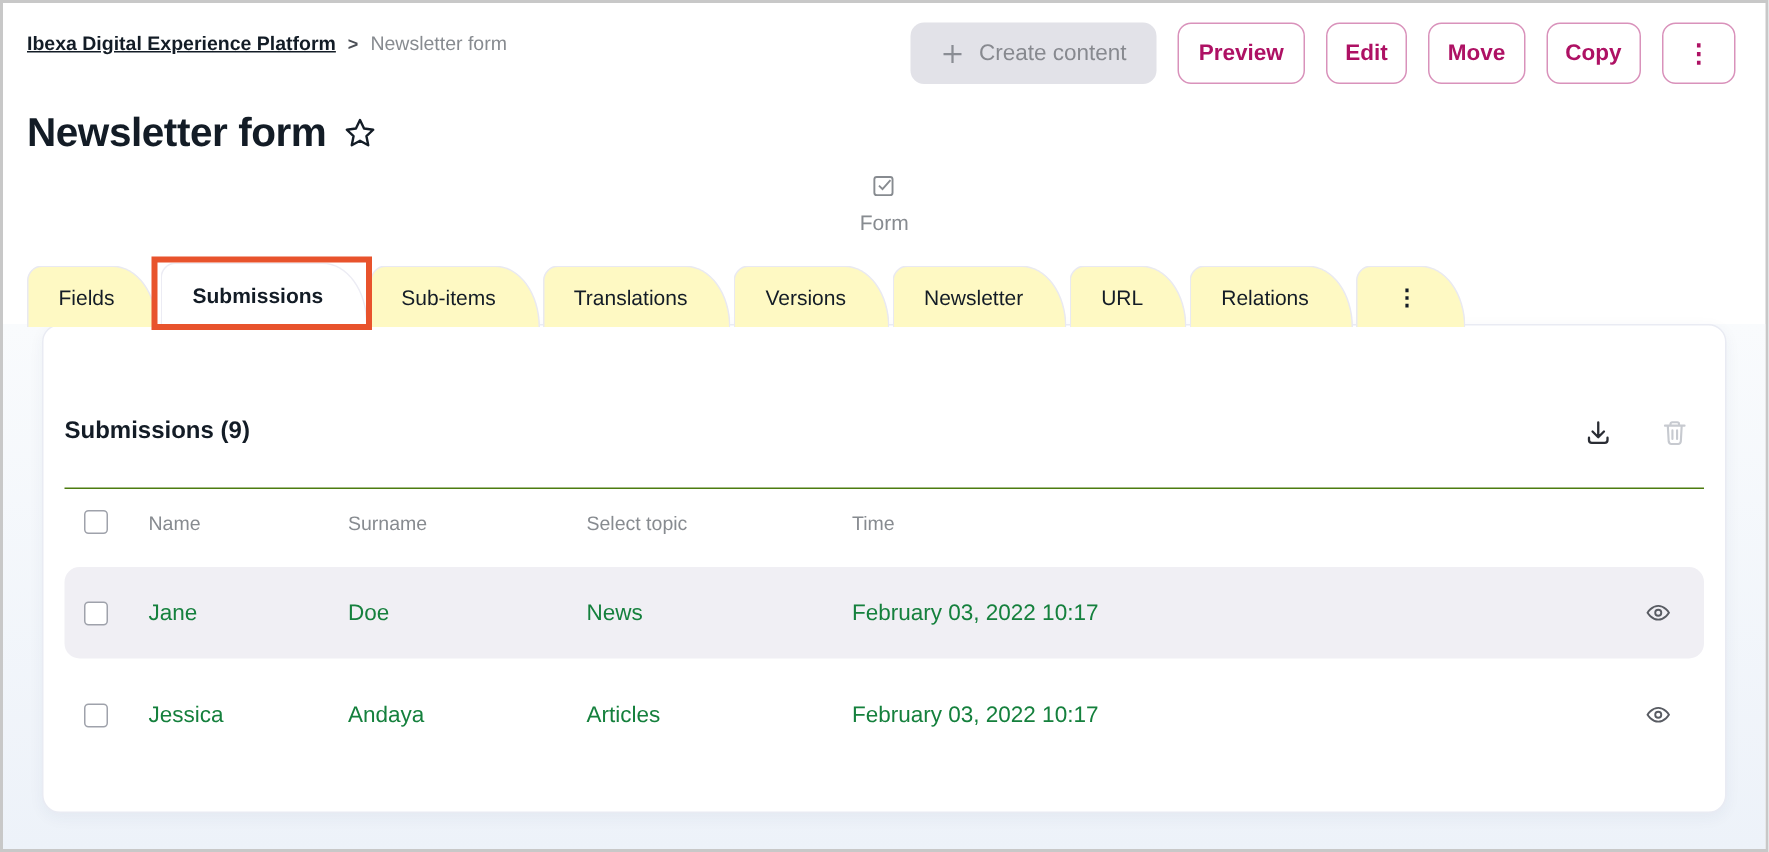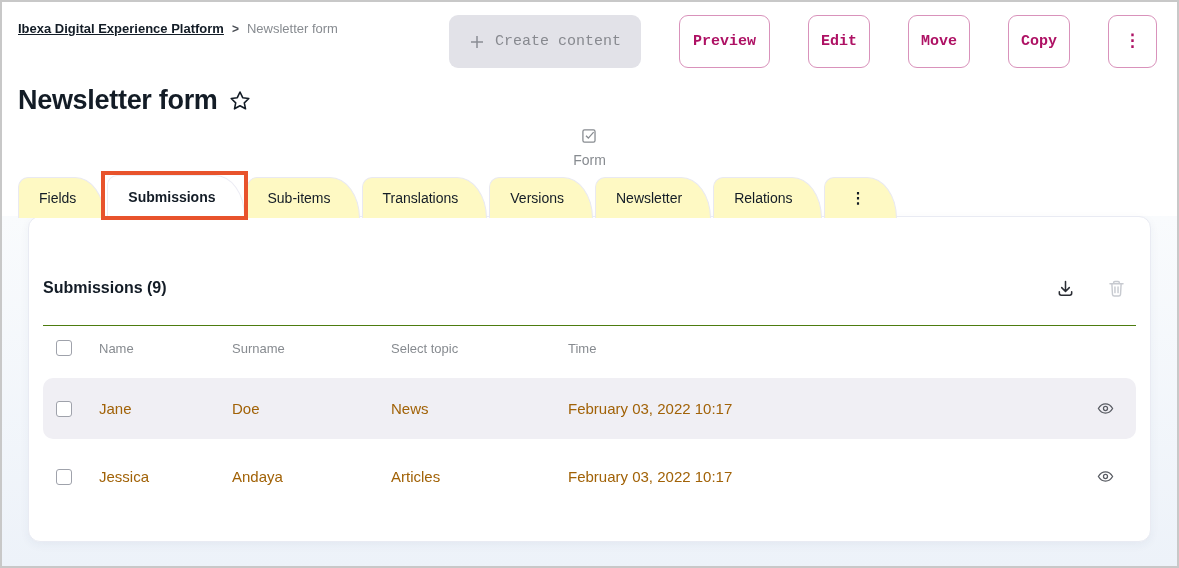--- a/index.html
+++ b/index.html
@@ -11,21 +11,21 @@
   }
 
   
   .header-row { display:flex; justify-content:space-between; align-items:flex-start; padding:13px 20px 0 16px; }
   .breadcrumb { font-size:13px; padding-top:6px; display:flex; align-items:center; gap:8px; white-space:nowrap; }
   .breadcrumb a { color:#131c26; font-weight:700; text-decoration:underline; cursor:pointer; }
   .crumb-sep { color:#4a4e55; font-size:12px; font-weight:700; }
   .crumb-current { color:#878b90; }
 
   .actions { display:flex; gap:14px; align-items:center; }
-  .btn { height:53px; border-radius:9px; font-family:Liberation Mono, monospace; font-size:15px; display:flex; align-items:center; justify-content:center; cursor:pointer;margin-left:24px; }
+  .btn { height:41px; border-radius:9px; font-family:Liberation Sans, sans-serif; font-size:15px; display:flex; align-items:center; justify-content:center; cursor:pointer; }
   .btn-create { gap:10px; padding:0 20px; background:#e2e2e8; border:none; color:#87898f; }
   .btn-outline { padding:0 12px; background:#fff; border:1px solid #d992bb; color:#ae1164; font-weight:600; }
   .btn-kebab { padding:0 15px; font-size:17px; font-weight:700; line-height:1; letter-spacing:0; }
 
   
   .title-row { display:flex; align-items:center; gap:10px; padding:0 16px; margin-top:17px; }
   .page-title { font-size:27px; font-weight:700; letter-spacing:-0.3px; color:#131c26; }
   .type-row { display:flex; align-items:center; gap:8px; padding:0 17px; margin-top:11px; color:#878b90; font-size:14px;flex-direction:column; }
 
   
@@ -45,21 +45,21 @@
                     border:4px solid #e8532c; z-index:4; pointer-events:none; }
 
   
   .panel-head { display:flex; justify-content:space-between; align-items:center; margin:60px 24px 26px 14px; }
   .panel-title { font-size:16px; font-weight:700; color:#131c26; line-height:22px; }
   .panel-icons { display:flex; gap:32px; align-items:center; }
   .icon-btn { background:none; border:none; cursor:pointer; display:flex; padding:0; }
 
   
   .table-wrap { margin:0 14px; border-top:1px solid #4d7c0f; }
-  .trow { display:flex; align-items:center; font-size:15px; color:#a16207; }
+  .trow { display:flex; align-items:center; font-size:15px; color:#15803d; }
   .thead-row { height:44px; color:#878b90; font-size:13px; margin-bottom:8px; }
   .drow { height:61px; border-radius:10px; margin-bottom:7px; }
   .drow.highlight { background:#f0eff4; }
   .cell { flex:none; }
   .c-check { width:56px; padding-left:13px; display:flex; align-items:center; }
   .c-name { width:133px; }
   .c-surname { width:159px; }
   .c-topic { width:177px; }
   .c-time { flex:1; }
   .c-view { width:62px; display:flex; justify-content:center; }
@@ -131,20 +131,23 @@
     <div class="tab">
         <span>Translations</span>
       </div>
     <div class="tab">
         <span>Versions</span>
       </div>
     <div class="tab">
         <span>Newsletter</span>
       </div>
     <div class="tab">
+        <span>URL</span>
+      </div>
+    <div class="tab">
         <span>Relations</span>
       </div>
     <div class="tab tab-kebab">
         <span>⋮</span>
       </div>
   </div>
 
   <div class="card">
     <div class="panel-head">
       <div class="panel-title">Submissions (9)</div>

